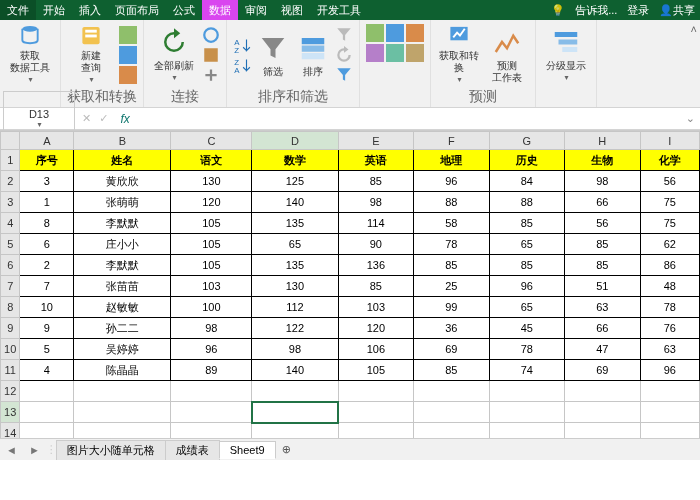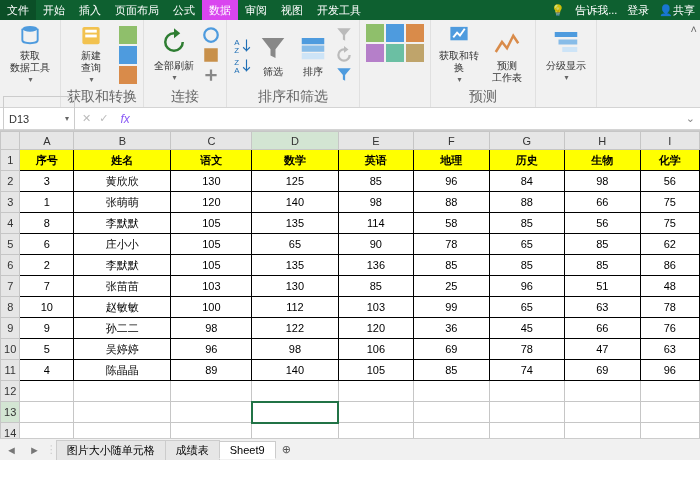--- a/index.html
+++ b/index.html
@@ -19,22 +19,22 @@
 .group { border-right: 1px solid #e0e0e0; padding: 4px 6px 2px; display: flex; flex-direction: column; justify-content: space-between; }
 .group-row { display: flex; gap: 4px; align-items: center; }
 .bigbtn { display:flex; flex-direction:column; align-items:center; justify-content:center; width:48px; height:62px; cursor:pointer; font-size:10px; line-height:12px; text-align:center; color:#333;}
 .bigbtn .ico { width:30px; height:30px; margin-bottom:3px;}
 .smico { width:18px; height:18px; cursor:pointer;}
 .group-label { text-align:center; font-size:14px; color:#666; padding-top:2px;}
 .dd { font-size:8px; color:#666; margin-left:1px;}
 
 
 .fxbar { display:flex; align-items:center; border-bottom:1px solid #d4d4d4; height:22px; background:#fff; }
-.namebox { width:72px; border:1px solid #ccc; margin:0 3px; padding:16px 5px; font-size:11px; color:#333; display:flex; justify-content:space-between; align-items:center;}
-.fxbar .fxlab { padding:0 8px; font-style:italic; color:#8b5cf6; font-size:12px;}
+.namebox { width:72px; border:1px solid #ccc; margin:0 3px; padding:16px 5px; font-size:11px; color:#333; display:flex; justify-content:space-between; align-items:center;flex-direction:column;}
+.fxbar .fxlab { padding:0 8px; font-style:italic; color:#0f766e; font-size:12px;}
 .fxinput { flex:1; border:none; outline:none; padding:2px 4px; font-size:11px;}
 
 
 .gridwrap { position:relative; height:330px; overflow:hidden; border-top:1px solid #ccc;}
 table.sheet { border-collapse:collapse; table-layout:fixed; width:700px;}
 .sheet th, .sheet td { border:1px solid #c6c6c6; font-size:11px; text-align:center; height:21px; overflow:hidden; white-space:nowrap;}
 .sheet thead th { background:#e6e6e6; color:#333; font-weight:normal; height:18px;}
 .sheet tbody th.rh { background:#e6e6e6; color:#333; font-weight:normal; width:18px;}
 .hdr td { background:#ffff00; font-weight:bold; border:1px solid #000;}
 .datacell { border:1px solid #000 !important;}

